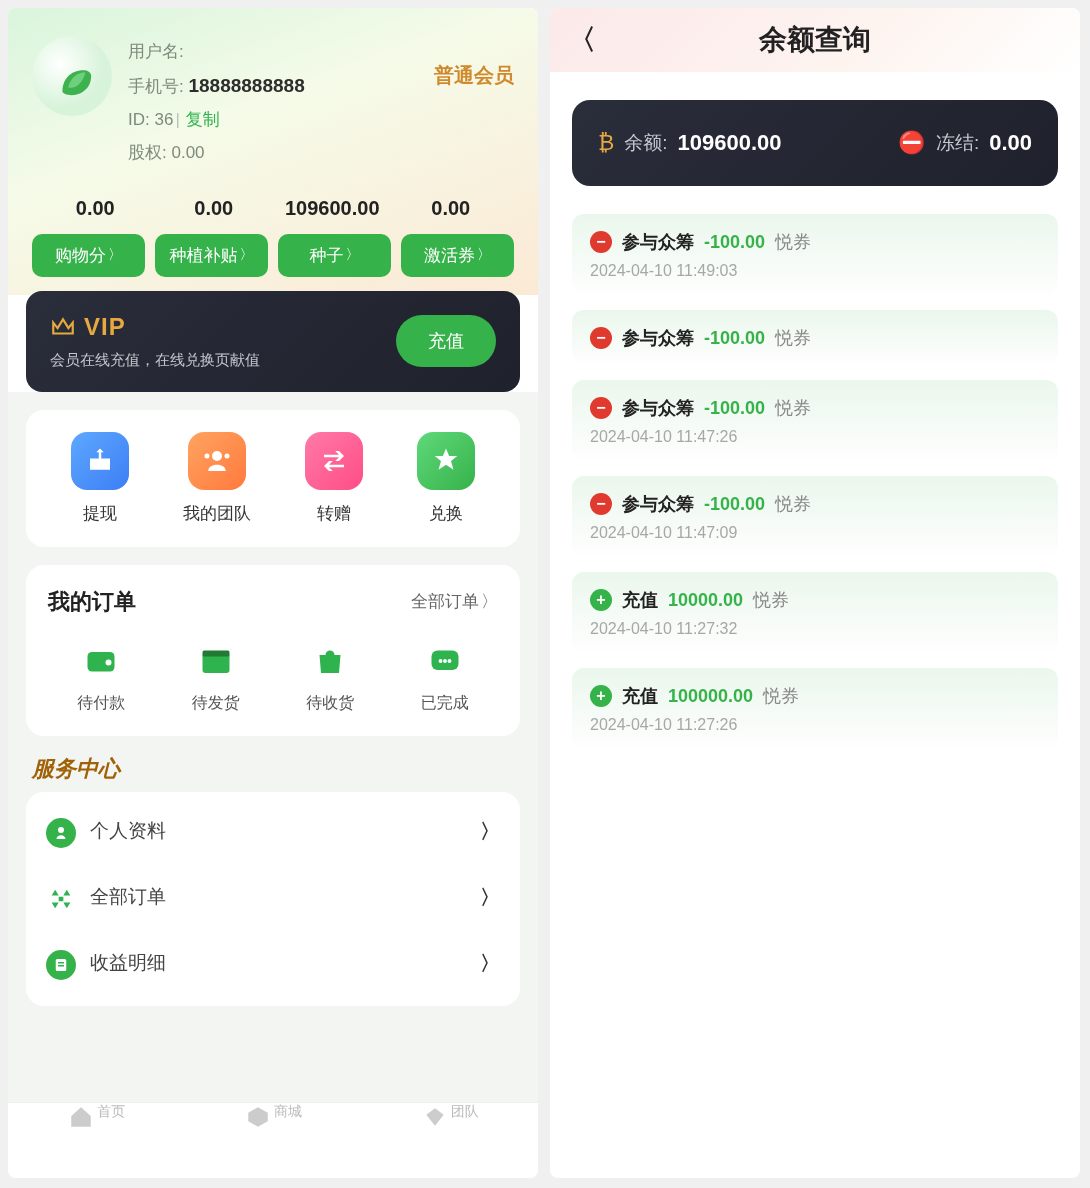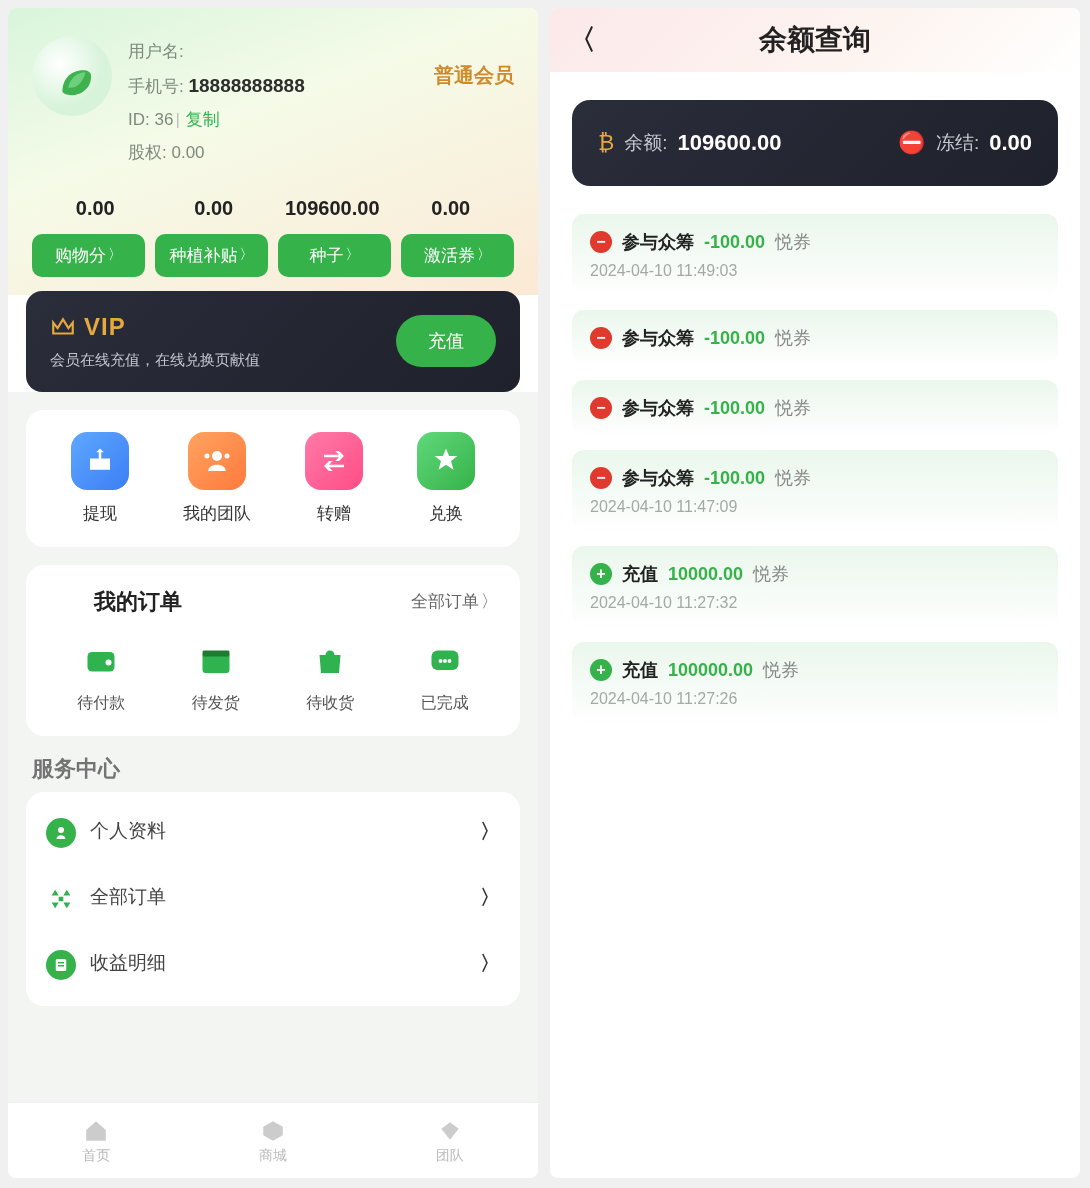--- a/index.html
+++ b/index.html
@@ -29,32 +29,32 @@
 .recharge-btn { background: #36b24a; color: #fff; border-radius: 28px; padding: 14px 32px; font-size: 18px; }
 .content { flex: 1; background: #f3f5f3; padding: 18px; overflow: hidden; }
 .card { background: #fff; border-radius: 18px; padding: 22px 18px; margin-bottom: 18px; }
 .actions-row, .orders-row { display: flex; justify-content: space-around; text-align: center; }
 .action-item .icon-blob { width: 58px; height: 58px; border-radius: 16px; margin: 0 auto 12px; display: flex; align-items: center; justify-content: center; }
 .action-item .lbl { font-size: 17px; color: #333; }
 .blob-blue { background: linear-gradient(135deg,#5ea8ff,#3c7ef5); }
 .blob-orange { background: linear-gradient(135deg,#ffa360,#ff7a3d); }
 .blob-pink { background: linear-gradient(135deg,#ff7aa8,#ff4d86); }
 .blob-green { background: linear-gradient(135deg,#5fd97a,#36b24a); }
-.card-head { display: flex; justify-content: space-between; align-items: center; margin-bottom: 22px; padding: 0 4px; margin-left: 46px; }
+.card-head { display: flex; justify-content: space-between; align-items: center; margin-bottom: 22px; padding: 0 4px; }
 .card-title { font-size: 22px; font-weight: 700; color: #222; }
 .card-link { color: #666; font-size: 17px; display: flex; gap: 2px; }
 .order-item .oicon { width: 44px; height: 44px; margin: 0 auto 10px; display:flex;align-items:center;justify-content:center; }
 .order-item .lbl { font-size: 16px; color: #555; }
-.svc-title { font-size: 22px; font-weight: 700; color: #737373; padding: 0 6px 8px; }
+.svc-title { font-size: 22px; font-weight: 700; color: #a16207; padding: 0 6px 8px; font-style: italic; }
 .svc-card { background: #fff; border-radius: 18px; padding: 8px 20px; }
 .svc-row { display: flex; align-items: flex-start; gap: 14px; padding: 18px 0; font-size: 19px; color: #444; }
 .svc-row .chev-r { margin-left: auto; font-size: 20px; font-weight: 700; color: #333; }
 .svc-icn { width: 30px; height: 30px; border-radius: 50%; background: #36b24a; display:flex;align-items:center;justify-content:center; }
 .bottom-nav { height: 76px; border-top: 1px solid #eee; background: #fff; display: flex; }
-.nav-item { flex: 1; display: flex; flex-direction: column; align-items: center; justify-content: center; gap: 2px; font-size: 14px; color: #bbb; }
+.nav-item { flex: 1; display: flex; flex-direction: row; justify-content: center; gap: 2px; font-size: 14px; color: #bbb; }
 .nav-item.active { color: #36b24a; }
 .nav-ico { width: 28px; height: 28px; display:flex;align-items:center;justify-content:center; }
 
 
 .right { background: #fff; }
 .right .header { height: 64px; display: flex; align-items: center; justify-content: center; position: relative; background: linear-gradient(135deg,#fce9ea 0%, #fdf4f0 60%, #fff 100%); }
 .right .back { position: absolute; left: 18px; font-size: 28px; font-weight: 700; color: #222; }
 .right .h-title { font-size: 28px; font-weight: 700; color: #222; }
 .balance-card { margin: 28px 22px 0; background: linear-gradient(135deg,#2a2d3a,#1f222c); border-radius: 18px; padding: 30px 26px; display: flex; justify-content: space-between; color: #fff; font-size: 19px; }
 .balance-card .grp { display: flex; align-items: center; gap: 10px; }
@@ -324,20 +324,21 @@
           <span class="unit">悦券</span>
         </div>
       </div>
       <div class="txn">
         <div class="row1">
           <span class="dot dot-minus">−</span>
           <span class="name">参与众筹</span>
           <span class="amt-neg">-100.00</span>
           <span class="unit">悦券</span>
         </div>
+        <div class="ts">2024-04-10 11:47:26</div>
       </div>
       <div class="txn">
         <div class="row1">
           <span class="dot dot-minus">−</span>
           <span class="name">参与众筹</span>
           <span class="amt-neg">-100.00</span>
           <span class="unit">悦券</span>
         </div>
         <div class="ts">2024-04-10 11:47:09</div>
       </div>

